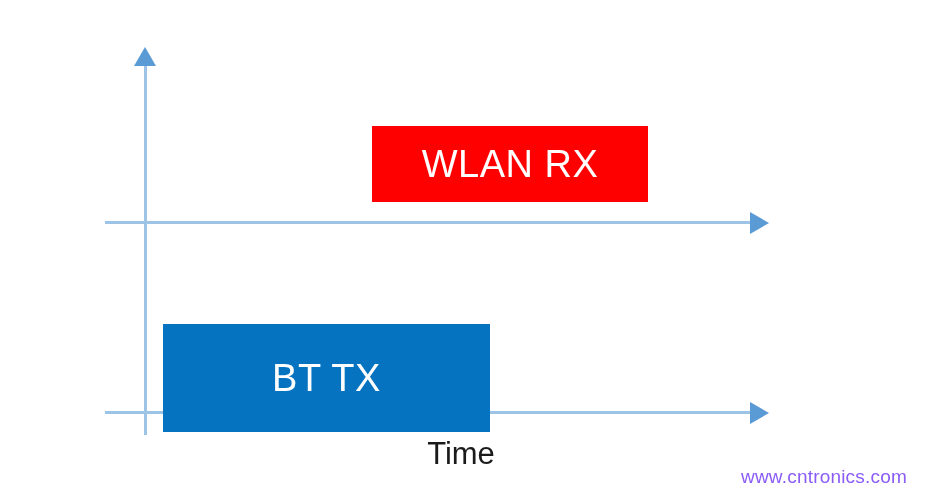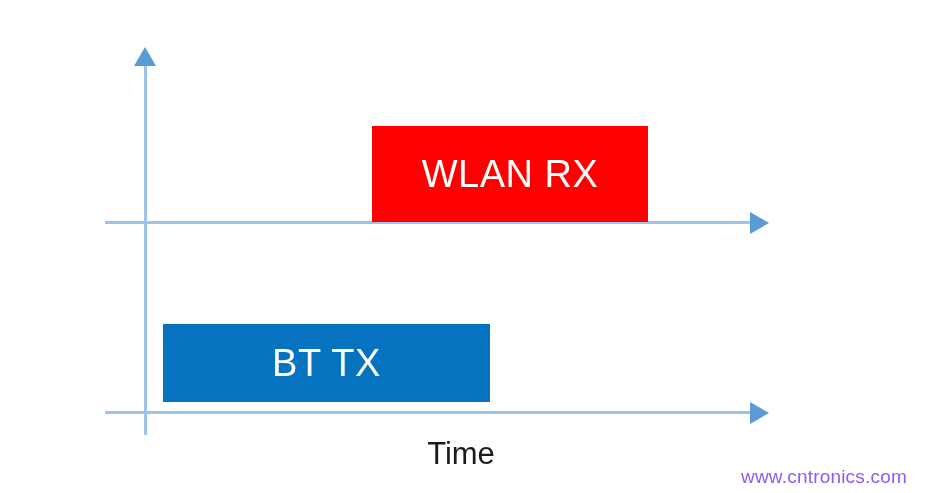--- a/index.html
+++ b/index.html
@@ -58,29 +58,29 @@
     justify-content: center;
     color: #ffffff;
     font-weight: 400;
     letter-spacing: 0.5px;
     white-space: nowrap;
   }
   #block-wlan-rx {
     left: 372px;
     top: 126px;
     width: 276px;
-    height: 96px;
+    height: 76px;
     background: #FF0000;
     font-size: 38px;
   }
   #block-bt-tx {
     left: 163px;
     top: 324px;
     width: 327px;
-    height: 78px;
+    height: 108px;
     background: #0673C1;
     font-size: 38px;
   }
 
   
   #time-label {
     position: absolute;
     left: 0;
     top: 436px;
     width: 840px;

